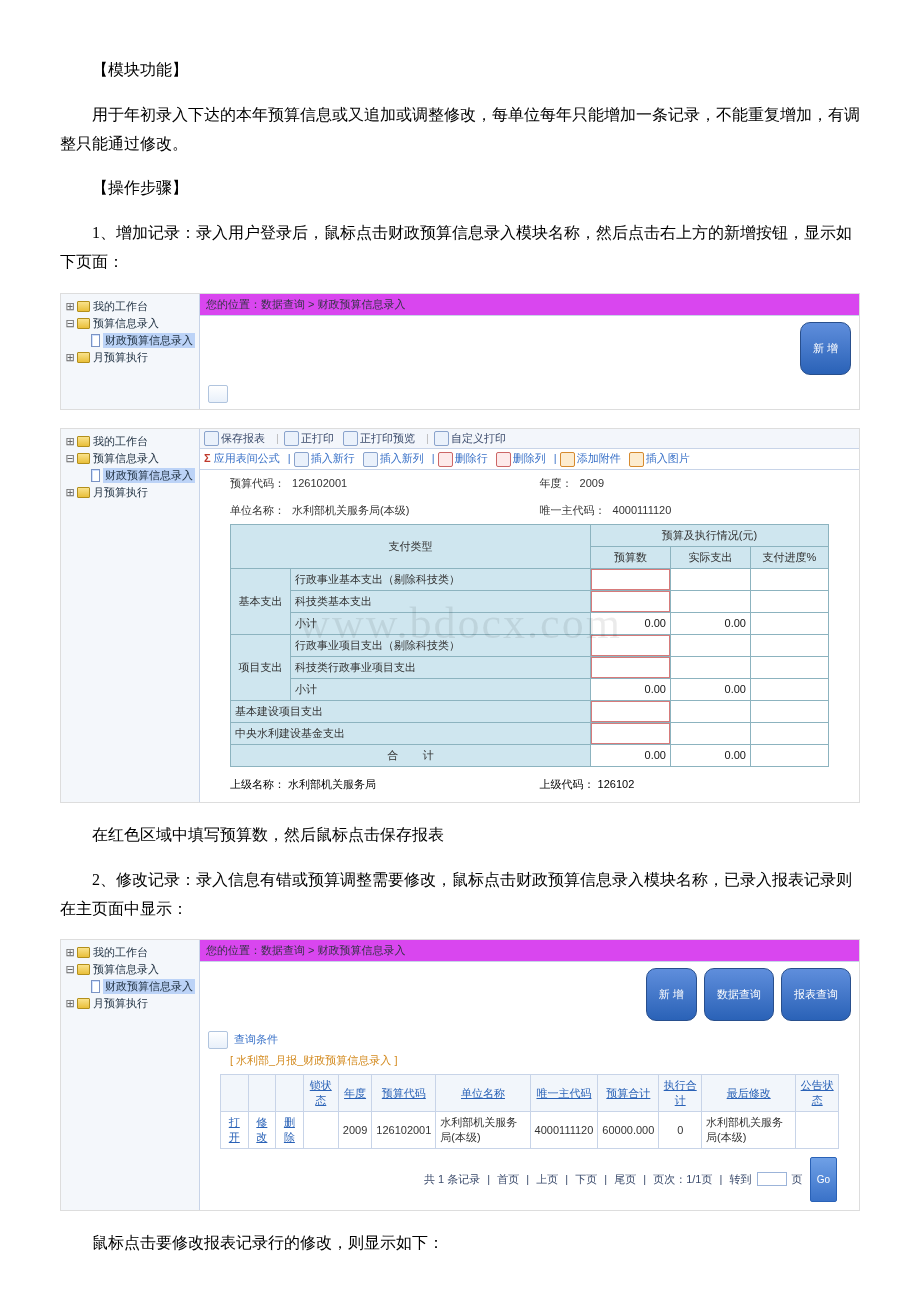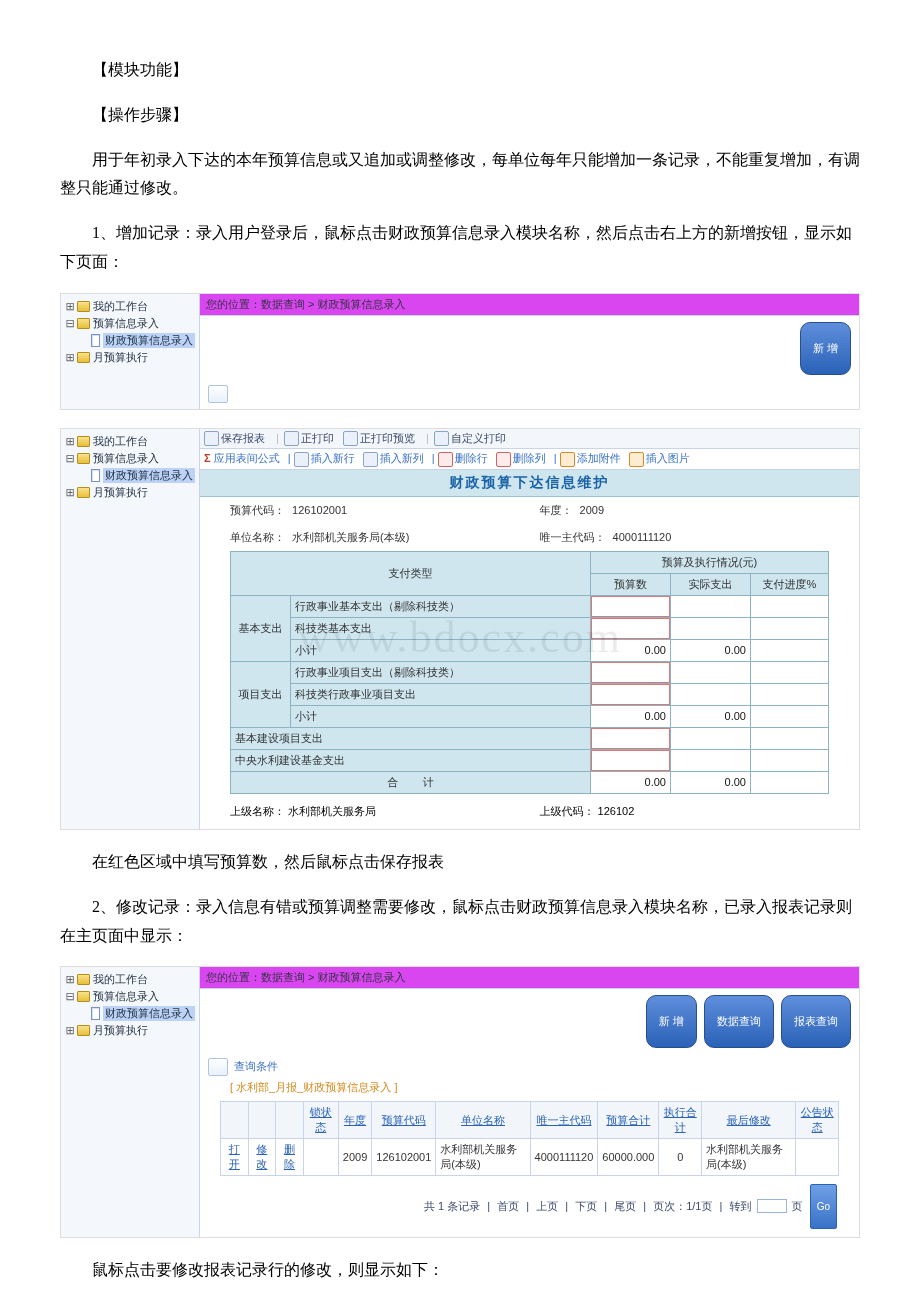--- a/index.html
+++ b/index.html
@@ -206,22 +206,22 @@
      pointer-events:none;
      font-family:Liberation Serif, serif;
   }
 </style>
 </head>
 <body>
 
 <div class="page">
 
   <p class="para">【模块功能】</p>
+  <p class="para">用于年初录入下达的本年预算信息或又追加或调整修改，每单位每年只能增加一条记录，不能重复增加，有调整只能通过修改。</p>
   <p class="para">【操作步骤】</p>
-  <p class="para">用于年初录入下达的本年预算信息或又追加或调整修改，每单位每年只能增加一条记录，不能重复增加，有调整只能通过修改。</p>
   <p class="para">1、增加记录：录入用户登录后，鼠标点击财政预算信息录入模块名称，然后点击右上方的新增按钮，显示如下页面：</p>
 
   <div class="fig">
     <div class="fig-row">
       <div class="tree-pane">
         <div class="tree-node">
           <span class="hit">⊞</span>
           <span class="folder-icon"></span>
           <span class="label">我的工作台</span>
         </div>
@@ -290,21 +290,20 @@
           <span class="sep">|</span>
           <span class="grp"><span class="tb-ic"></span><span>插入新行</span></span>
           <span class="grp"><span class="tb-ic"></span><span>插入新列</span></span>
           <span class="sep">|</span>
           <span class="grp"><span class="tb-ic red"></span><span>删除行</span></span>
           <span class="grp"><span class="tb-ic red"></span><span>删除列</span></span>
           <span class="sep">|</span>
           <span class="grp"><span class="tb-ic orange"></span><span>添加附件</span></span>
           <span class="grp"><span class="tb-ic orange"></span><span>插入图片</span></span>
         </div>
-        <div class="report-title">财政预算下达信息维护</div>
         <div class="info-row">
           <div class="col">
             <span class="lbl">预算代码：</span>
             <span>126102001</span>
           </div>
           <div class="col">
             <span class="lbl">年度：</span>
             <span>2009</span>
           </div>
         </div>

